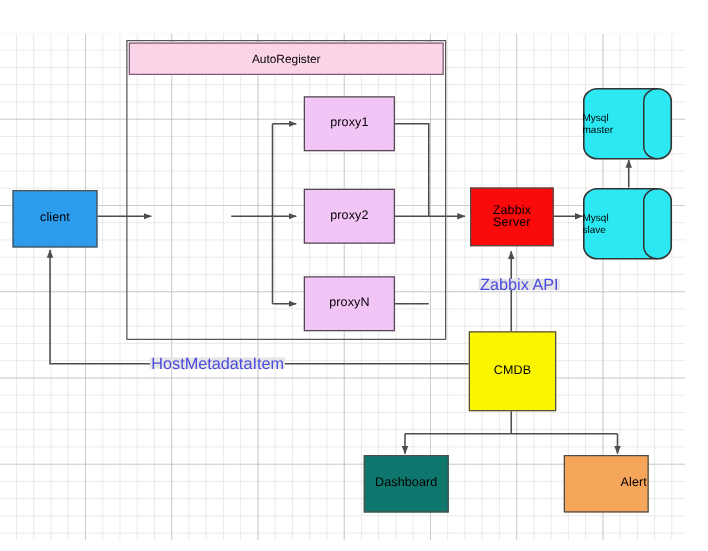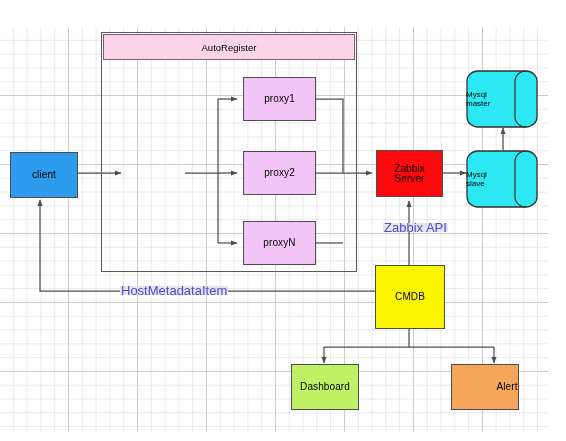--- a/index.html
+++ b/index.html
@@ -177,21 +177,21 @@
     <div class="cyl-label" style="left:0;top:14px;width:50px;height:30px;flex-direction:column;">
       <span>Mysql</span>
       <span>slave</span>
     </div>
   </div>
 
   <div class="node rect" style="left:375px;top:265px;width:70px;height:64px;background:#FBF500;">
     <span>CMDB</span>
   </div>
 
-  <div class="node rect" style="left:291px;top:364px;width:68px;height:46px;background:#bef264;">
+  <div class="node rect" style="left:291px;top:364px;width:68px;height:46px;background:#0f766e;">
     <span>Dashboard</span>
   </div>
 
   <div class="node rect" style="left:451px;top:364px;width:68px;height:46px;background:#F5A65B;padding-left:44px;">
     <span>Alert</span>
   </div>
 
   <div class="edge-label" style="left:120px;top:286px;">HostMetadataItem</div>
 
   <div class="edge-label" style="left:383px;top:223px;">Zabbix API</div>

